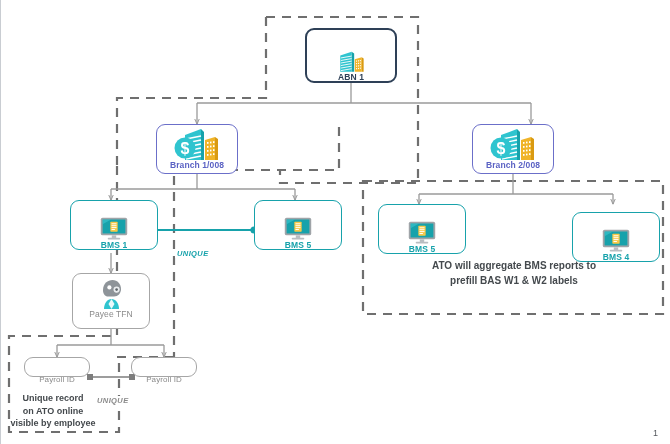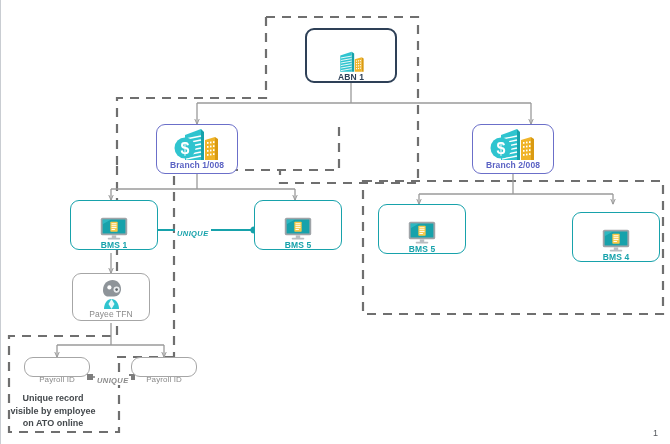--- a/index.html
+++ b/index.html
@@ -69,21 +69,21 @@
     width: 88px;
     height: 50px;
     padding-top: 16px;
   }
   .node-bms .node-label { color: #17a2ab; }
 
   .node-tfn {
     border: 1.4px solid #a6a6a6;
     border-radius: 9px;
     width: 78px;
-    height: 48px;
+    height: 56px;
     padding-top: 4px;
   }
   .node-tfn .node-label { color: #8a8a8a; font-weight: normal; }
 
   .node-payroll {
     border: 1.4px solid #a6a6a6;
     border-radius: 9px;
     width: 66px;
     height: 20px;
     padding-top: 18px;
@@ -119,20 +119,21 @@
   .unique-label {
     position: absolute;
     font-size: 7.5px;
     font-style: italic;
     font-weight: bold;
     letter-spacing: 0.4px;
     z-index: 7;
     background: #ffffff;
     padding: 0 2px;
     white-space: nowrap;
+    margin-top: 20px;
   }
   #unique-top { left: 174px; top: 229px; color: #17a2ab; }
   #unique-bottom { left: 94px; top: 376px; color: #8a8a8a; }
 
   .page-number {
     position: absolute;
     right: 12px;
     bottom: 6px;
     font-size: 9px;
     color: #55595e;
@@ -409,22 +410,26 @@
       <rect x="23.2" y="8.6" width="12.6" height="7.4" fill="#2fc4cf"></rect>
       <polygon points="23.2,16 23.2,11 29.5,8.6 23.2,8.6" fill="#6fd9e0" opacity="0.6"></polygon>
       <rect x="27.5" y="17.5" width="4" height="1.3" fill="#bcc0c4"></rect>
     </svg>
     <span class="node-label">Payroll ID</span>
   </div>
 
   <div class="unique-label" id="unique-top">UNIQUE</div>
   <div class="unique-label" id="unique-bottom">UNIQUE</div>
 
+  <div class="ato-text">
+    <div>ATO will aggregate BMS reports to</div>
+    <div>prefill BAS W1 &amp; W2 labels</div>
+  </div>
 
   <div class="note-text">
     <div>Unique record</div>
+    <div>on ATO online</div>
     <div>visible by employee</div>
-    <div>on ATO online</div>
   </div>
 
   <div class="page-number">1</div>
 
 </div>
 
 </body></html>

